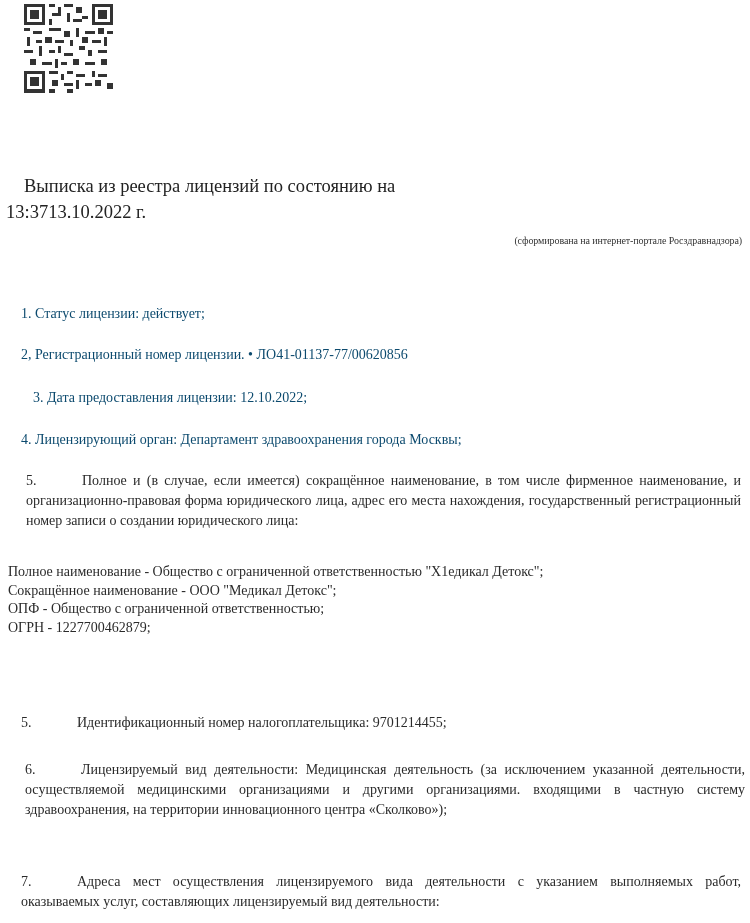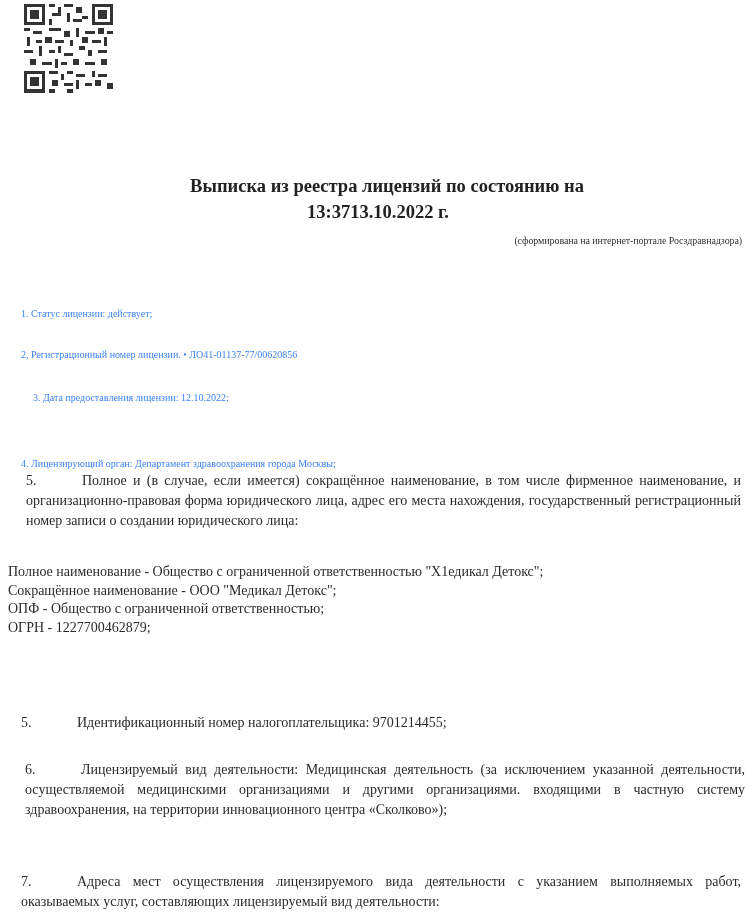--- a/index.html
+++ b/index.html
@@ -6,30 +6,30 @@
     body {
       width: 750px; height: 923px; position: relative; overflow: hidden;
       font-family: "Liberation Serif", "DejaVu Serif", serif;
       color: #2a2a2a;
     }
     .qr {
       position: absolute; left: 24px; top: 3px; width: 89px; height: 90px;
     }
     .title {
       position: absolute; left: 0; width: 750px; top: 173px;
-      text-align: center; font-size: 18.5px; line-height: 26px; color: #222; font-weight: bold;
+      text-align: left; font-size: 18.5px; line-height: 26px; color: #222;
     }
     .title .t1 { display: block; padding-left: 24px; }
     .title .t2 { display: block; padding-left: 6px; }
     .source-note {
       position: absolute; right: 8px; top: 235px;
       font-size: 10px; color: #333; letter-spacing: -0.1px; padding-left: 28px;
     }
     .line {
-      position: absolute; left: 21px; font-size: 10px; line-height: 20px; color: #3b82f6;
+      position: absolute; left: 21px; font-size: 14px; line-height: 20px; color: #0c4a6e;
       white-space: nowrap;
       text-align: center;
     }
     .para {
       position: absolute; left: 21px; width: 720px; font-size: 14px; line-height: 20px;
       text-align: justify; color: #2a2a2a;
     }
     .para .num { display: inline-block; width: 56px; }
     .block {
       position: absolute; left: 8px; width: 720px; font-size: 14px; line-height: 18.5px; color: #2a2a2a;
@@ -111,21 +111,21 @@
 <div class="title">
   <span class="t1">Выписка из реестра лицензий по состоянию на</span>
   <span class="t2">13:3713.10.2022 г.</span>
 </div>
 
 <div class="source-note">(сформирована на интернет-портале Росздравнадзора)</div>
 
 <div class="line" style="top:304px;">1. Статус лицензии: действует;</div>
 <div class="line" style="top:345px;">2, Регистрационный номер лицензии. • ЛО41-01137-77/00620856</div>
 <div class="line" style="top:388px;margin-left:12px;">3. Дата предоставления лицензии: 12.10.2022;</div>
-<div class="line" style="top:430px;margin-top:24px;">4. Лицензирующий орган: Департамент здравоохранения города Москвы;</div>
+<div class="line" style="top:430px;">4. Лицензирующий орган: Департамент здравоохранения города Москвы;</div>
 
 <div class="para" style="top:471px; left:26px; width:715px;">
   <span class="num">5.</span><span>Полное и (в случае, если имеется) сокращённое наименование, в том числе фирменное наименование, и организационно-правовая форма юридического лица, адрес его места нахождения, государственный регистрационный номер записи о создании юридического лица:</span>
 </div>
 
 <div class="block" style="top:563px;">
   <div>Полное наименование - Общество с ограниченной ответственностью "Х1едикал Детокс";</div>
   <div>Сокращённое наименование - ООО "Медикал Детокс";</div>
   <div>ОПФ - Общество с ограниченной ответственностью;</div>
   <div>ОГРН - 1227700462879;</div>

